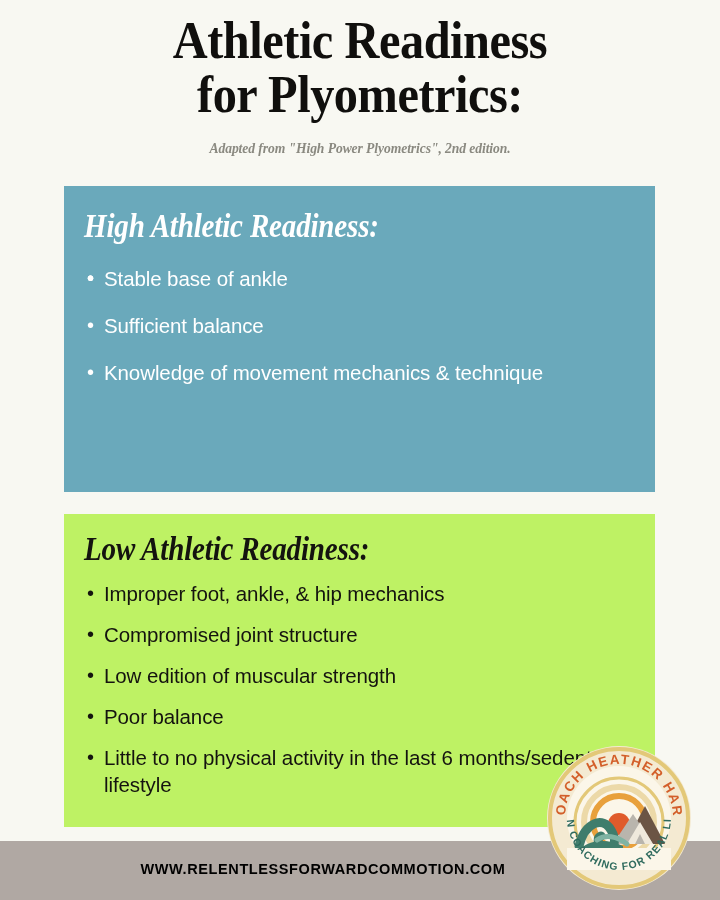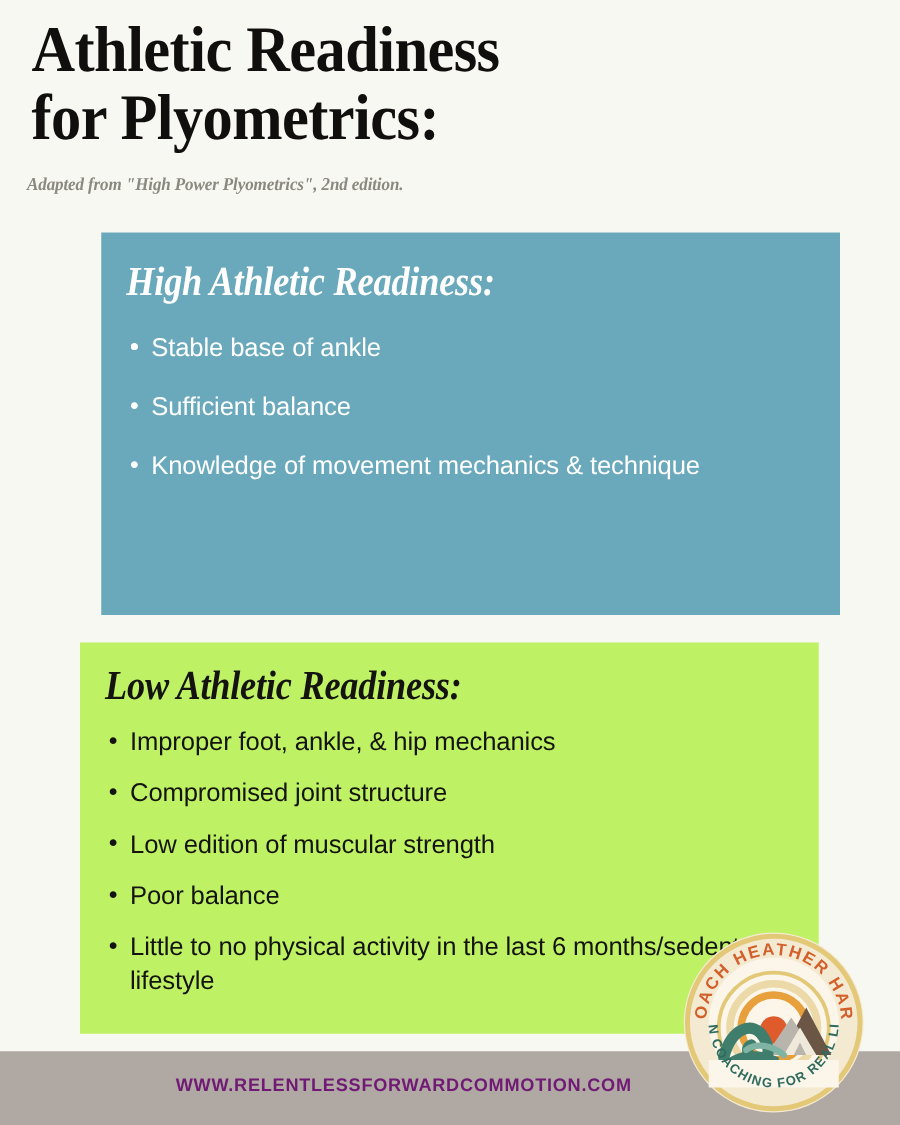--- a/index.html
+++ b/index.html
@@ -23,20 +23,21 @@
     height: 900px;
     background: #f8f8f2;
   }
 
   
   .header {
     position: absolute;
     top: 0;
     left: 0;
     width: 720px;
+    text-align: center;
     padding-top: 14px;
   }
 
   .title {
     font-family: "Liberation Serif", "DejaVu Serif", serif;
     font-weight: 700;
     font-size: 52px;
     line-height: 1.04;
     color: #100f0d;
     letter-spacing: -0.5px;
@@ -62,21 +63,20 @@
     position: absolute;
     left: 64px;
     width: 591px;
   }
 
   .card-high {
     top: 186px;
     height: 306px;
     background: #6aa9bb;
     color: #ffffff;
-    margin-left: 17px;
   }
 
   .card-low {
     top: 514px;
     height: 313px;
     background: #bef264;
     color: #14130f;
   }
 
   .card-heading {
@@ -149,21 +149,21 @@
   .footer-url {
     position: absolute;
     left: 0;
     top: 20px;
     width: 646px;
     text-align: center;
     font-family: "Liberation Sans", sans-serif;
     font-weight: 700;
     font-size: 14.5px;
     letter-spacing: 0.6px;
-    color: #701a75;
+    color: #000000;
   }
 
   
   .logo-badge {
     position: absolute;
     left: 545px;
     top: 744px;
     width: 148px;
     height: 148px;
   }

